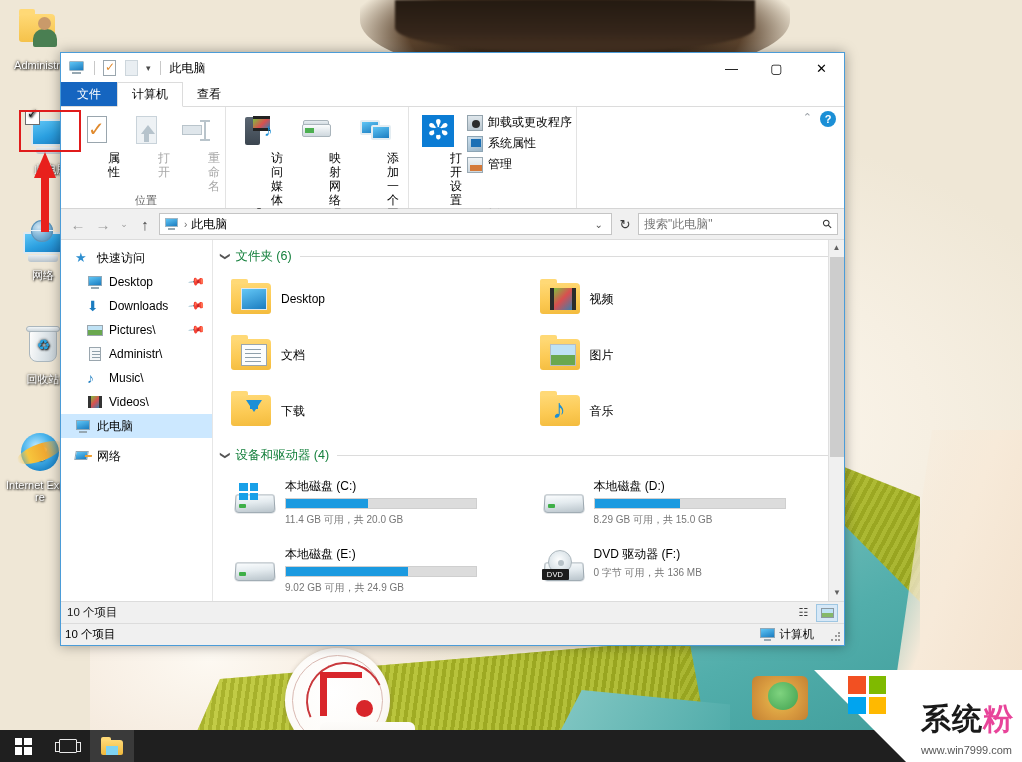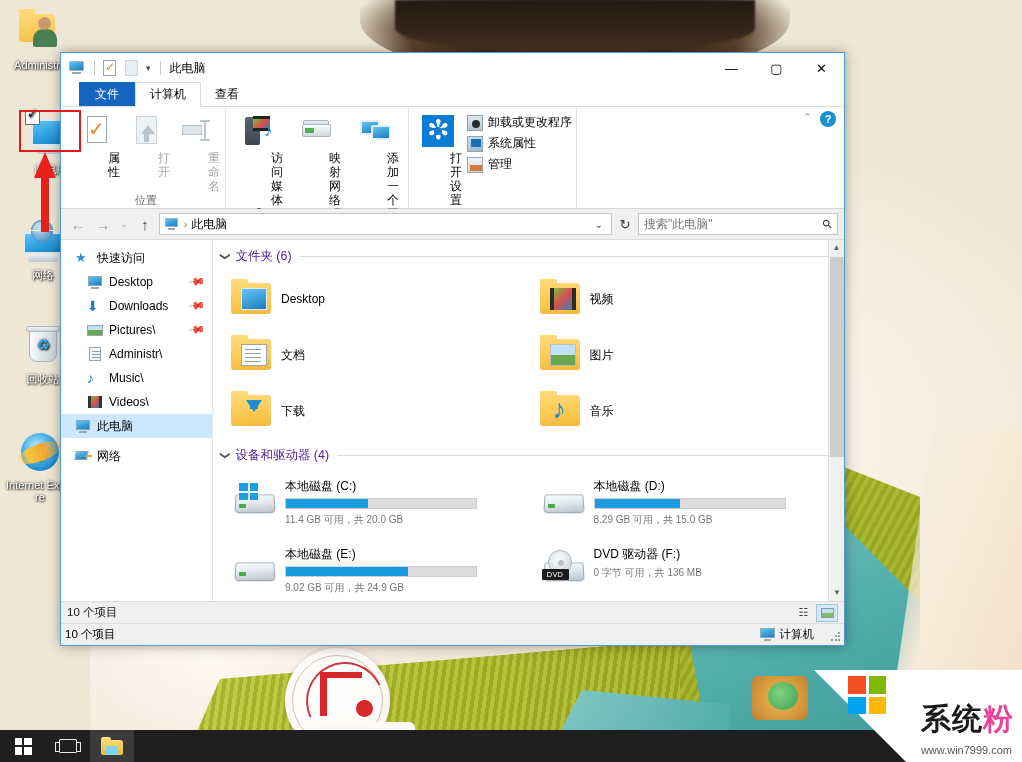--- a/index.html
+++ b/index.html
@@ -273,21 +273,21 @@
   .win-btns { margin-left:auto; display:flex; height:30px; }
   .win-btn {
     width: 45px; height: 30px;
     display:flex; align-items:center; justify-content:center;
     font-size: 13px; color:#000; cursor:default;
   }
 
   
   .tabs {
     height: 24px; display: flex; align-items: flex-end;
-    background: #fff; padding-left: 18px; flex: none;
+    background: #fff; padding-left: 0; flex: none;
     border-bottom: 1px solid #dcdcdc;
   }
   .tab {
     padding: 3px 14px 4px; font-size: 12px; cursor: default;
     line-height: 16px;
   }
   .tab.file { background:#1565c0; color:#fff; padding: 4px 16px 4px; }
   .tab.active {
     background:#fff; border:1px solid #dcdcdc; border-bottom:1px solid #fff;
     margin-bottom:-1px; position:relative; z-index:2;
@@ -501,21 +501,21 @@
 
   
   .content {
     flex:1; overflow:hidden; position:relative; background:#fff;
     padding: 8px 0 0 0;
   }
   .group-hdr {
     display:flex; align-items:center; padding: 0 10px 0 8px; margin-bottom: 6px;
   }
   .grp-chev { font-size:10px; color:#555; margin-right:6px; transform: rotate(90deg); }
-  .grp-title { font-size:12.5px; color:#4c1d95; white-space:nowrap; }
+  .grp-title { font-size:12.5px; color:#15803d; white-space:nowrap; }
   .grp-line { flex:1; height:1px; background:#dcdcdc; margin-left:8px; }
 
   .tile-grid { display:flex; flex-wrap:wrap; padding-left: 14px; }
   .tile {
     width: 50%; display:flex; align-items:center;
     height: 56px; cursor:default;
   }
   .tile-ico { width:48px; height:44px; position:relative; flex:none; margin-right:6px; }
   .tile-name { font-size:12px; }
 

